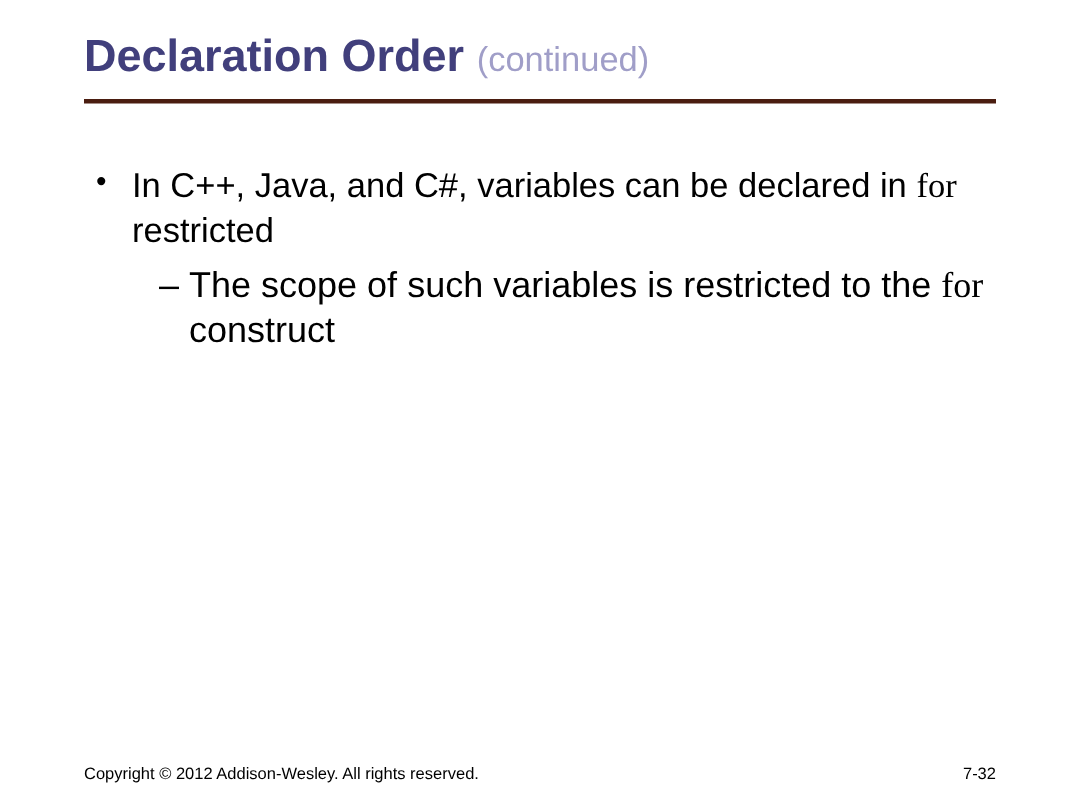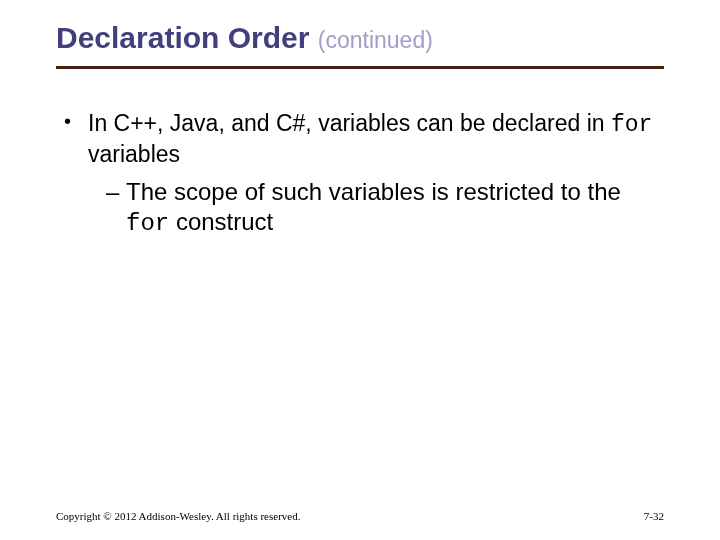--- a/index.html
+++ b/index.html
@@ -71,51 +71,51 @@
     position: relative;
     padding-left: 20px;
   }
   ul.level2 > li::before {
     content: "–";
     position: absolute;
     left: 0;
     top: 0;
   }
   .mono {
-    font-family: Liberation Mono, monospace;
+    font-family: Liberation Serif, serif;
   }
   .footer {
     position: absolute;
     bottom: 18px;
     left: 56px;
     right: 56px;
     font-size: 11px;
     color: #000;
-    font-family: Liberation Serif, serif;
+    font-family: Liberation Sans, sans-serif;
     display: flex;
     justify-content: space-between;
   }
 </style>
 </head>
 <body>
 
 <div class="slide">
 
   <div class="title-wrap">
     <h1 class="title">
       <span>Declaration Order </span><span class="title-sub">(continued)</span>
     </h1>
   </div>
 
   <div class="hr"></div>
 
   <div class="body">
     <ul class="level1">
       <li>
-        <span>In C++, Java, and C#, variables can be declared in </span><span class="mono">for</span><span> variables</span>
+        <span>In C++, Java, and C#, variables can be declared in </span><span class="mono">for</span><span> restricted</span>
         <ul class="level2">
           <li>
             <span>The scope of such variables is restricted to the </span><span class="mono">for</span><span> construct</span>
           </li>
         </ul>
       </li>
     </ul>
   </div>
 
   <div class="footer">

